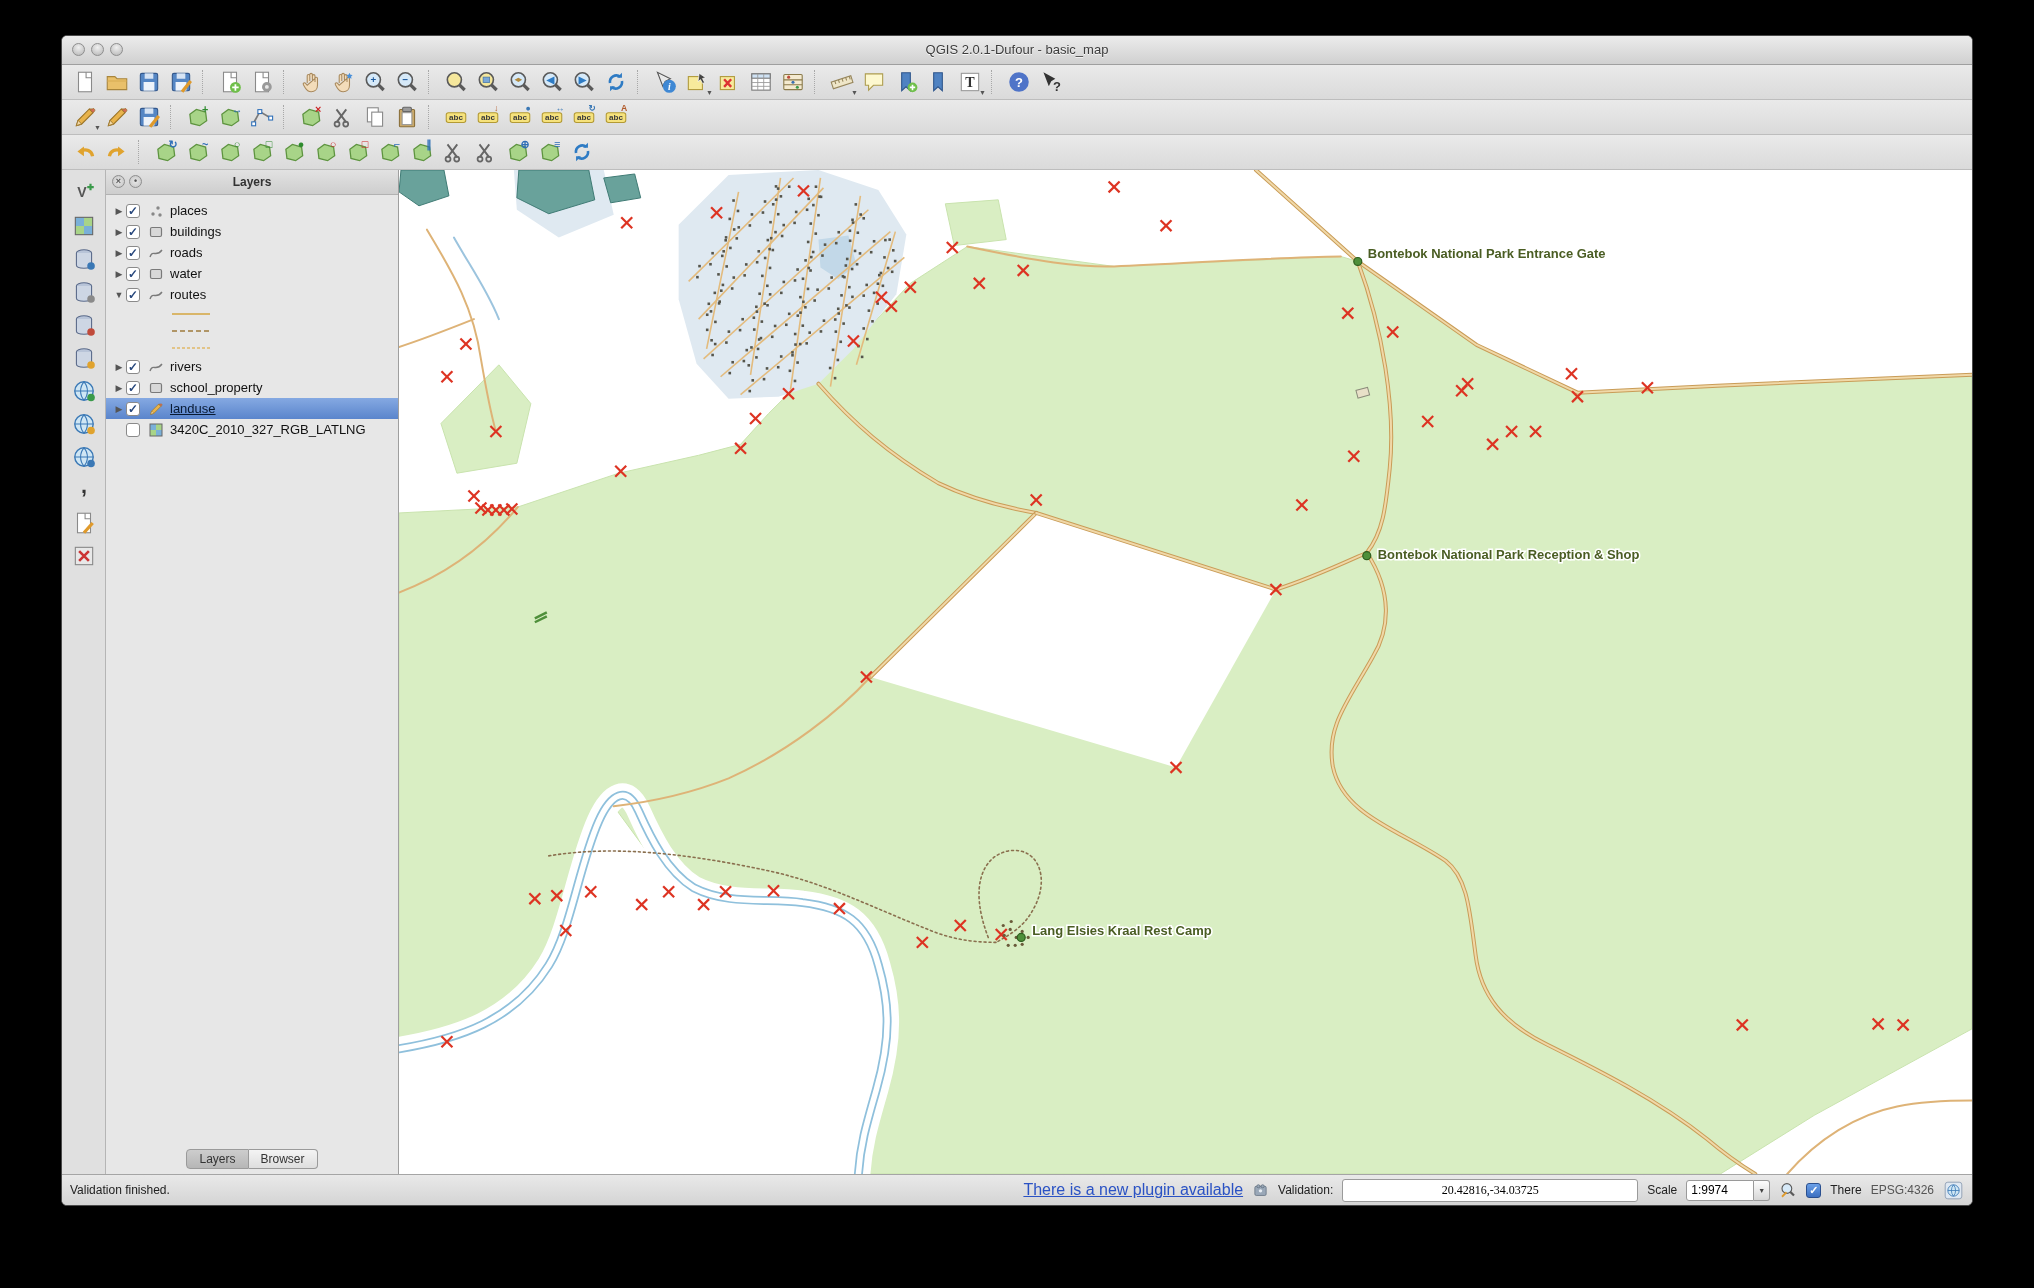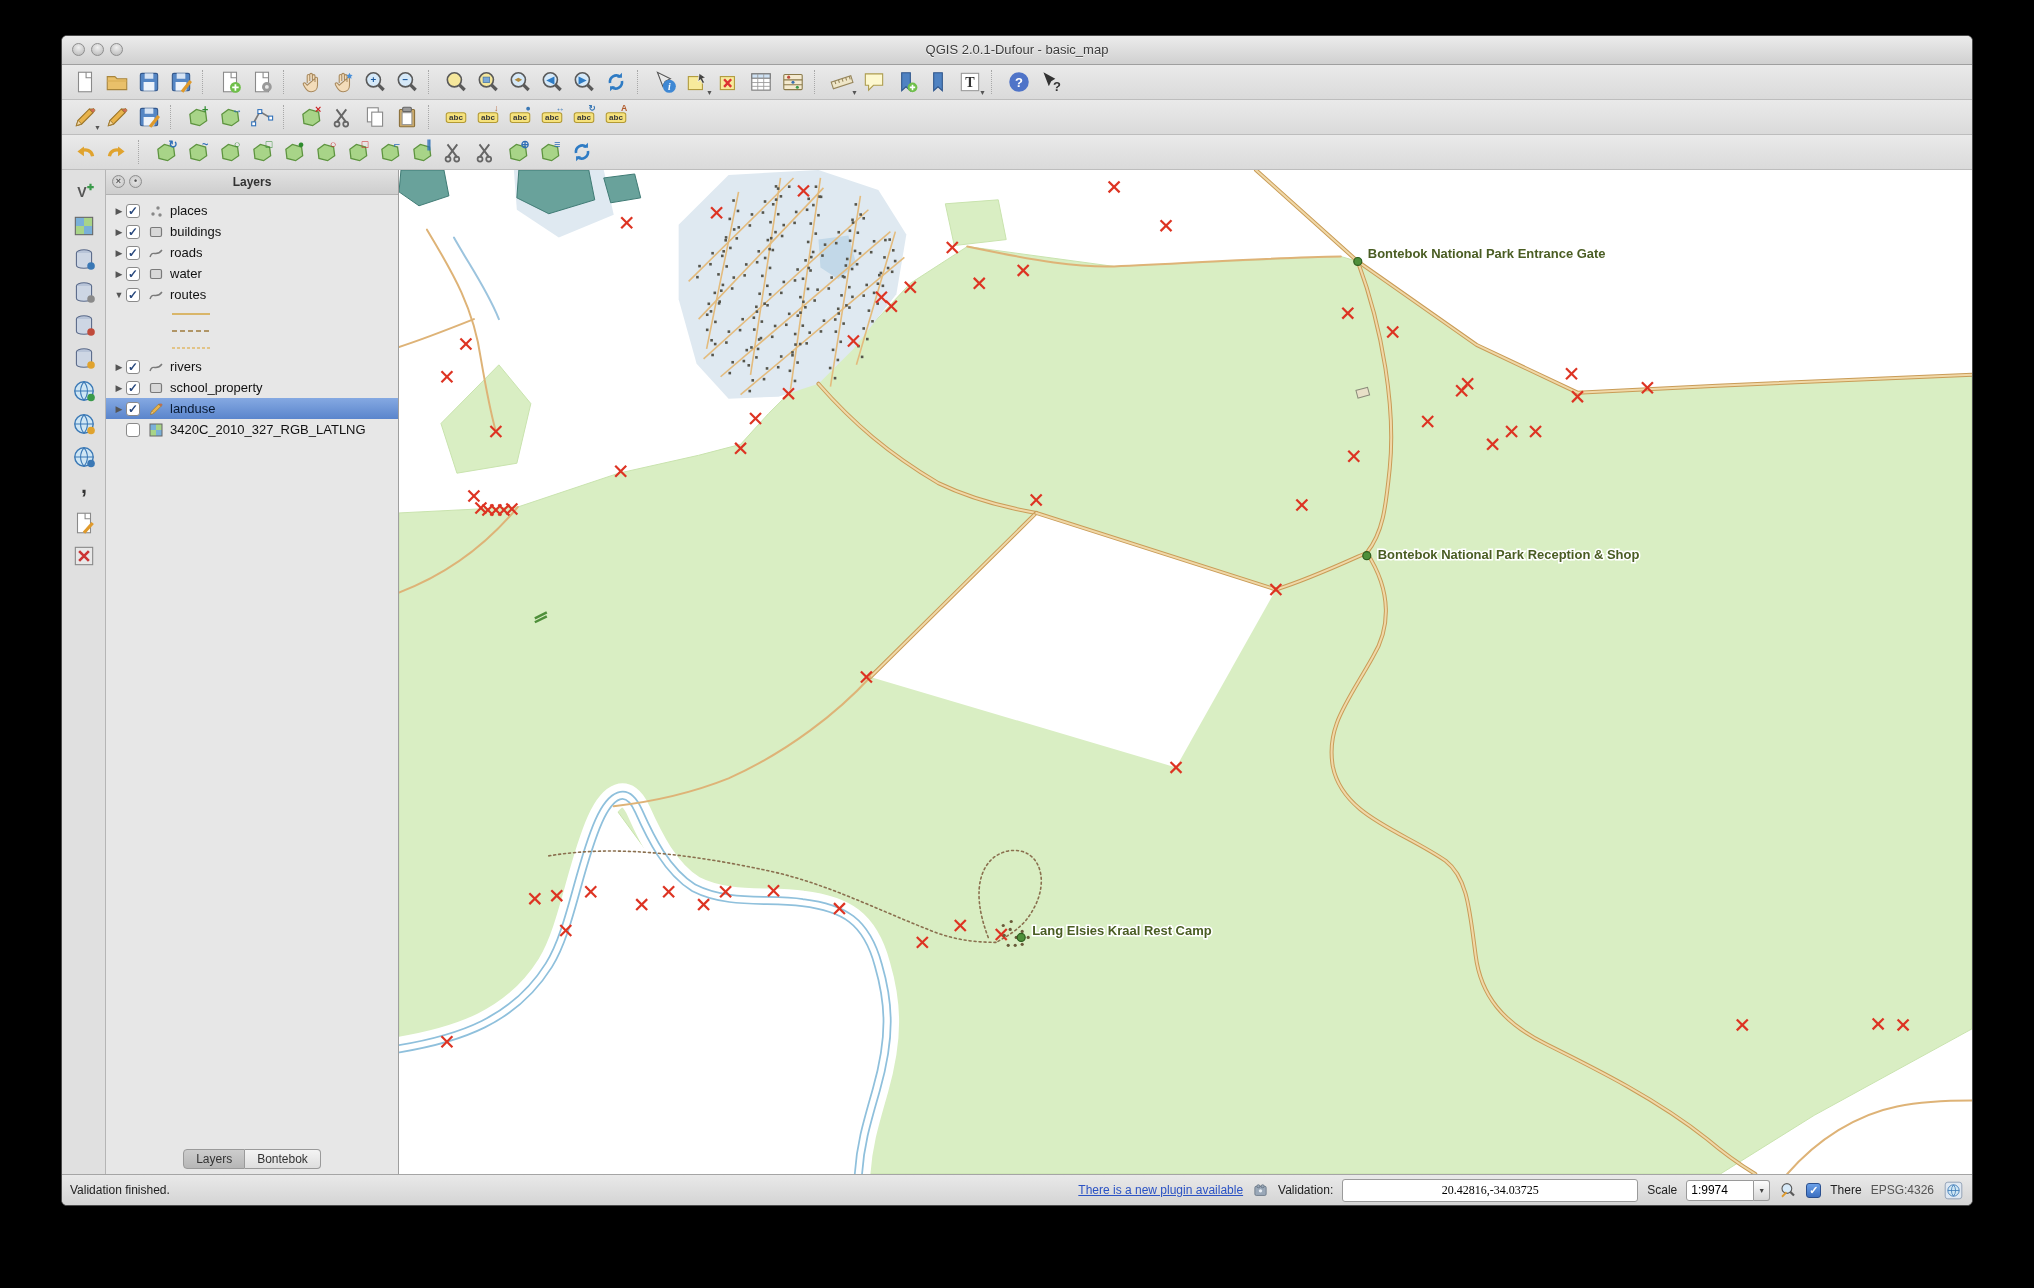--- a/index.html
+++ b/index.html
@@ -24,39 +24,39 @@
              align-items:center;padding-top:8px;gap:3px;flex:0 0 auto;box-sizing:border-box}
   .panel{width:293px;background:#e7e7e7;border-right:1px solid #9f9f9f;display:flex;flex-direction:column;
          flex:0 0 auto;box-sizing:border-box}
   .panel-header{height:24px;background:linear-gradient(#e2e2e2,#cecece);border-bottom:1px solid #b2b2b2;
                 position:relative;text-align:center;font-size:12px;font-weight:bold;color:#333;line-height:24px;flex:0 0 auto}
   .ph-btn{position:absolute;top:5px;width:13px;height:13px;border-radius:50%;background:radial-gradient(#e8e8e8,#c2c2c2);
           border:1px solid #8e8e8e;font-size:9px;line-height:11px;text-align:center;color:#555;box-sizing:border-box}
   .tree{flex:1;padding-top:5px;overflow:hidden}
   .lrow{height:21px;display:flex;align-items:center;padding-left:6px;font-size:13px;color:#111}
   .lrow.sel{background:linear-gradient(#85a9e2,#5a85cc)}
-  .lrow.sel .lname{color:#081a33}
+  .lrow.sel .lname{text-decoration:underline;color:#081a33}
   .exp{width:14px;font-size:9px;color:#555;text-align:center;flex:0 0 auto}
   .cb{width:14px;height:14px;background:#fff;border:1px solid #8a8a8a;border-radius:3px;margin-right:6px;
       font-size:12px;line-height:13px;text-align:center;color:#27477c;font-weight:bold;flex:0 0 auto;box-sizing:border-box}
   .licon{width:20px;display:flex;justify-content:center;margin-right:4px;flex:0 0 auto}
   .lname{white-space:nowrap}
   .lchild{height:17px;display:flex;align-items:center;padding-left:64px}
   .panel-tabs{height:30px;display:flex;justify-content:center;align-items:center;flex:0 0 auto}
   .ptab{font-size:12px;padding:2px 12px;border:1px solid #9a9a9a;background:linear-gradient(#f4f4f4,#dedede);color:#333}
   .ptab.first{border-radius:4px 0 0 4px}
   .ptab.last{border-radius:0 4px 4px 0;border-left:none}
   .ptab.active{background:linear-gradient(#cdcdcd,#b6b6b6)}
   .canvas{flex:1;position:relative;background:#fff;min-width:0}
   .canvas svg{display:block;width:100%;height:100%}
   .statusbar{height:31px;background:linear-gradient(#e9e9e9,#d4d4d4);border-top:1px solid #a5a5a5;
              display:flex;align-items:center;padding:0 8px;gap:26px;flex:0 0 auto;box-sizing:border-box}
   .sb-text{font-size:12px;color:#222;white-space:nowrap}
   .sb-right{margin-left:auto;display:flex;align-items:center;gap:9px}
-  .sb-link{font-size:12px;color:#2a52c4;text-decoration:underline;white-space:nowrap;cursor:pointer}
+  .sb-link{font-size:16px;color:#2a52c4;text-decoration:underline;white-space:nowrap;cursor:pointer}
   .sb-input{width:290px;height:19px;border:1px solid #9a9a9a;border-radius:3px;background:#fff;text-align:center;
             font-size:12px;font-family:Liberation Serif, serif;box-sizing:content-box}
   .combo{display:flex;align-items:center}
   .combo-field{width:58px;height:19px;border:1px solid #9a9a9a;background:#fff;font-size:12px;padding:0 4px;
                line-height:19px;border-radius:3px 0 0 3px}
   .combo-arrow{width:16px;height:21px;background:linear-gradient(#fdfdfd,#d6d6d6);border:1px solid #9a9a9a;
                border-left:none;font-size:7px;display:flex;align-items:center;justify-content:center;color:#444;
                border-radius:0 3px 3px 0;box-sizing:border-box}
   .sb-check{width:15px;height:15px;background:linear-gradient(#6aa0e8,#3d6fc0);border:1px solid #2a4f8f;
             border-radius:3px;color:#fff;font-size:11px;line-height:13px;text-align:center;font-weight:bold;box-sizing:border-box}
@@ -694,21 +694,21 @@
                 <rect x="2" y="8" width="6" height="6" fill="#a8d488"></rect>
                 <rect x="8" y="8" width="6" height="6" fill="#7ab0d8"></rect>
                 <rect x="2" y="2" width="12" height="12" fill="none" stroke="#666"></rect>
               </svg>
             </span>
             <span class="lname">3420C_2010_327_RGB_LATLNG</span>
           </div>
         </div>
       <div class="panel-tabs" id="panel-tabs">
           <div class="ptab first active">Layers</div>
-          <div class="ptab last">Bontebok</div>
+          <div class="ptab last">Browser</div>
         </div>
     </div>
 
     <div class="canvas" id="map-canvas">
         <svg viewBox="0 0 1575 1010" preserveAspectRatio="none" xmlns="http://www.w3.org/2000/svg" font-family="Liberation Sans, sans-serif">
           <rect x="0" y="0" width="1575" height="1010" fill="#ffffff"></rect>
           <polygon points="0,345 119,339 220,305 300,287 342,276 370,245 390,225 460,170 512,114 569,77 716,97 943,87 960,92 1079,176 1180,224 1320,217 1575,206 1575,864 1417,951 1323,1010 460,1010 475,930 490,860 480,800 450,750 404,737 333,731 290,722 250,688 215,640 200,655 180,735 150,800 90,862 0,884" fill="#d9eec3" stroke="#c9e3ae" stroke-width="1"></polygon>
           <polygon points="42,255 100,196 132,235 118,295 58,305" fill="#d9eec3" stroke="#c9e3ae" stroke-width="1"></polygon>
           <polygon points="547,34 600,30 608,70 556,76" fill="#d9eec3" stroke="#c9e3ae" stroke-width="1"></polygon>
           <polygon points="280,55 330,5 420,0 480,20 508,65 498,125 455,180 420,215 380,228 330,230 298,195 280,130" fill="#dfe9f1"></polygon>

